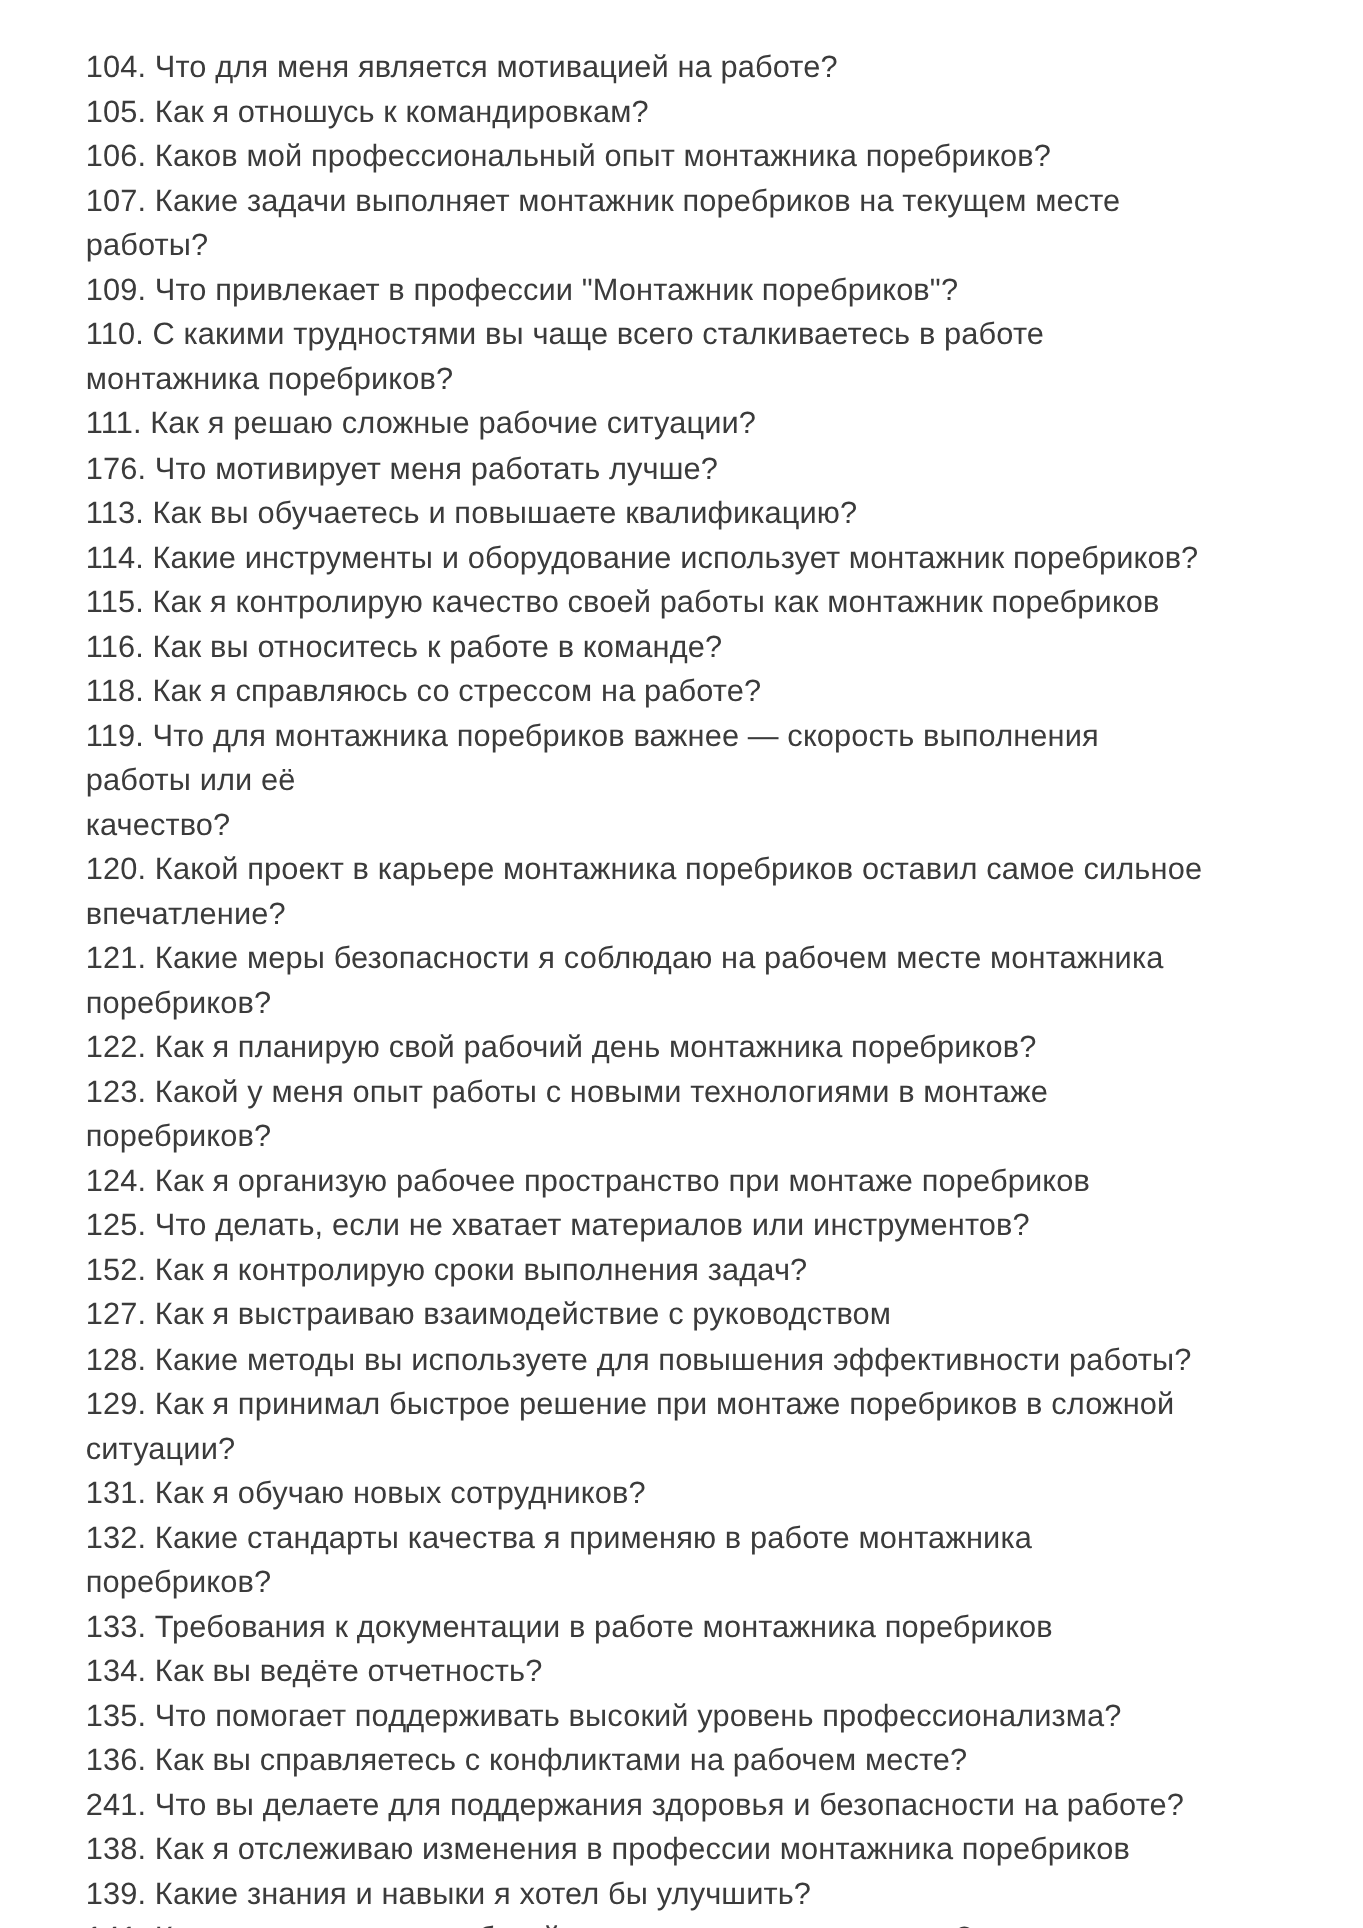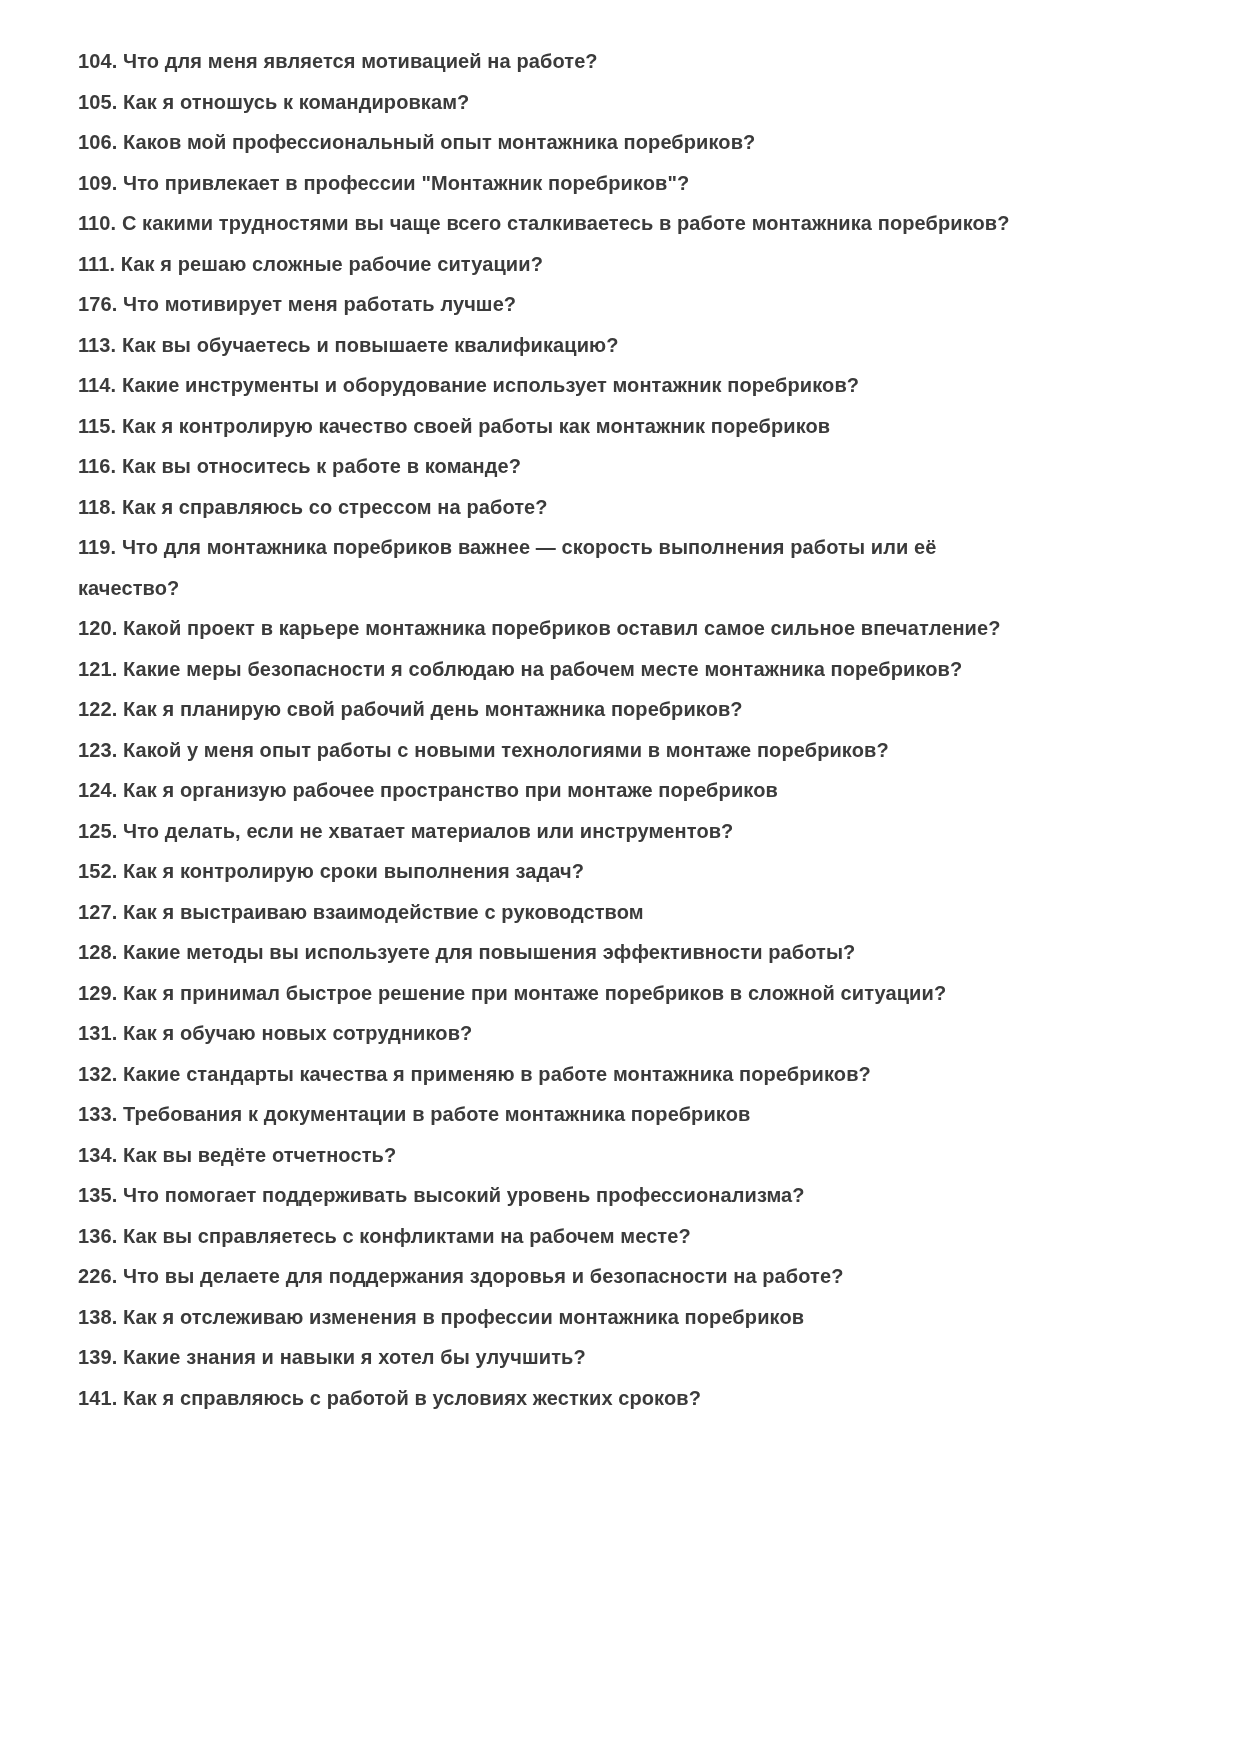--- a/index.html
+++ b/index.html
@@ -15,35 +15,36 @@
     background: #ffffff;
     padding: 41px 70px 60px 78px;
     font-family: "Liberation Sans", sans-serif;
     color: #3b3b3b;
   }
   .question-list {
     max-width: 1015px;
   }
   .question {
     margin: 0;
-    font-size: 20px;
+    font-size: 28px;
     line-height: 40.5px;
-    font-weight: 700;
+    font-weight: 400;
     white-space: pre-line;
     letter-spacing: 0.1px;
   }
 </style>
 </head>
 <body>
 
 <div class="page">
   <div class="question-list">
       <p class="question">104. Что для меня является мотивацией на работе?</p>
       <p class="question">105. Как я отношусь к командировкам?</p>
       <p class="question">106. Каков мой профессиональный опыт монтажника поребриков?</p>
+      <p class="question">107. Какие задачи выполняет монтажник поребриков на текущем месте работы?</p>
       <p class="question">109. Что привлекает в профессии "Монтажник поребриков"?</p>
       <p class="question">110. С какими трудностями вы чаще всего сталкиваетесь в работе монтажника поребриков?</p>
       <p class="question">111. Как я решаю сложные рабочие ситуации?</p>
       <p class="question">176. Что мотивирует меня работать лучше?</p>
       <p class="question">113. Как вы обучаетесь и повышаете квалификацию?</p>
       <p class="question">114. Какие инструменты и оборудование использует монтажник поребриков?</p>
       <p class="question">115. Как я контролирую качество своей работы как монтажник поребриков</p>
       <p class="question">116. Как вы относитесь к работе в команде?</p>
       <p class="question">118. Как я справляюсь со стрессом на работе?</p>
       <p class="question">119. Что для монтажника поребриков важнее — скорость выполнения работы или её
@@ -57,18 +58,18 @@
       <p class="question">152. Как я контролирую сроки выполнения задач?</p>
       <p class="question">127. Как я выстраиваю взаимодействие с руководством</p>
       <p class="question">128. Какие методы вы используете для повышения эффективности работы?</p>
       <p class="question">129. Как я принимал быстрое решение при монтаже поребриков в сложной ситуации?</p>
       <p class="question">131. Как я обучаю новых сотрудников?</p>
       <p class="question">132. Какие стандарты качества я применяю в работе монтажника поребриков?</p>
       <p class="question">133. Требования к документации в работе монтажника поребриков</p>
       <p class="question">134. Как вы ведёте отчетность?</p>
       <p class="question">135. Что помогает поддерживать высокий уровень профессионализма?</p>
       <p class="question">136. Как вы справляетесь с конфликтами на рабочем месте?</p>
-      <p class="question">226. Что вы делаете для поддержания здоровья и безопасности на работе?</p>
+      <p class="question">241. Что вы делаете для поддержания здоровья и безопасности на работе?</p>
       <p class="question">138. Как я отслеживаю изменения в профессии монтажника поребриков</p>
       <p class="question">139. Какие знания и навыки я хотел бы улучшить?</p>
       <p class="question">141. Как я справляюсь с работой в условиях жестких сроков?</p>
     </div>
 </div>
 
 </body></html>

